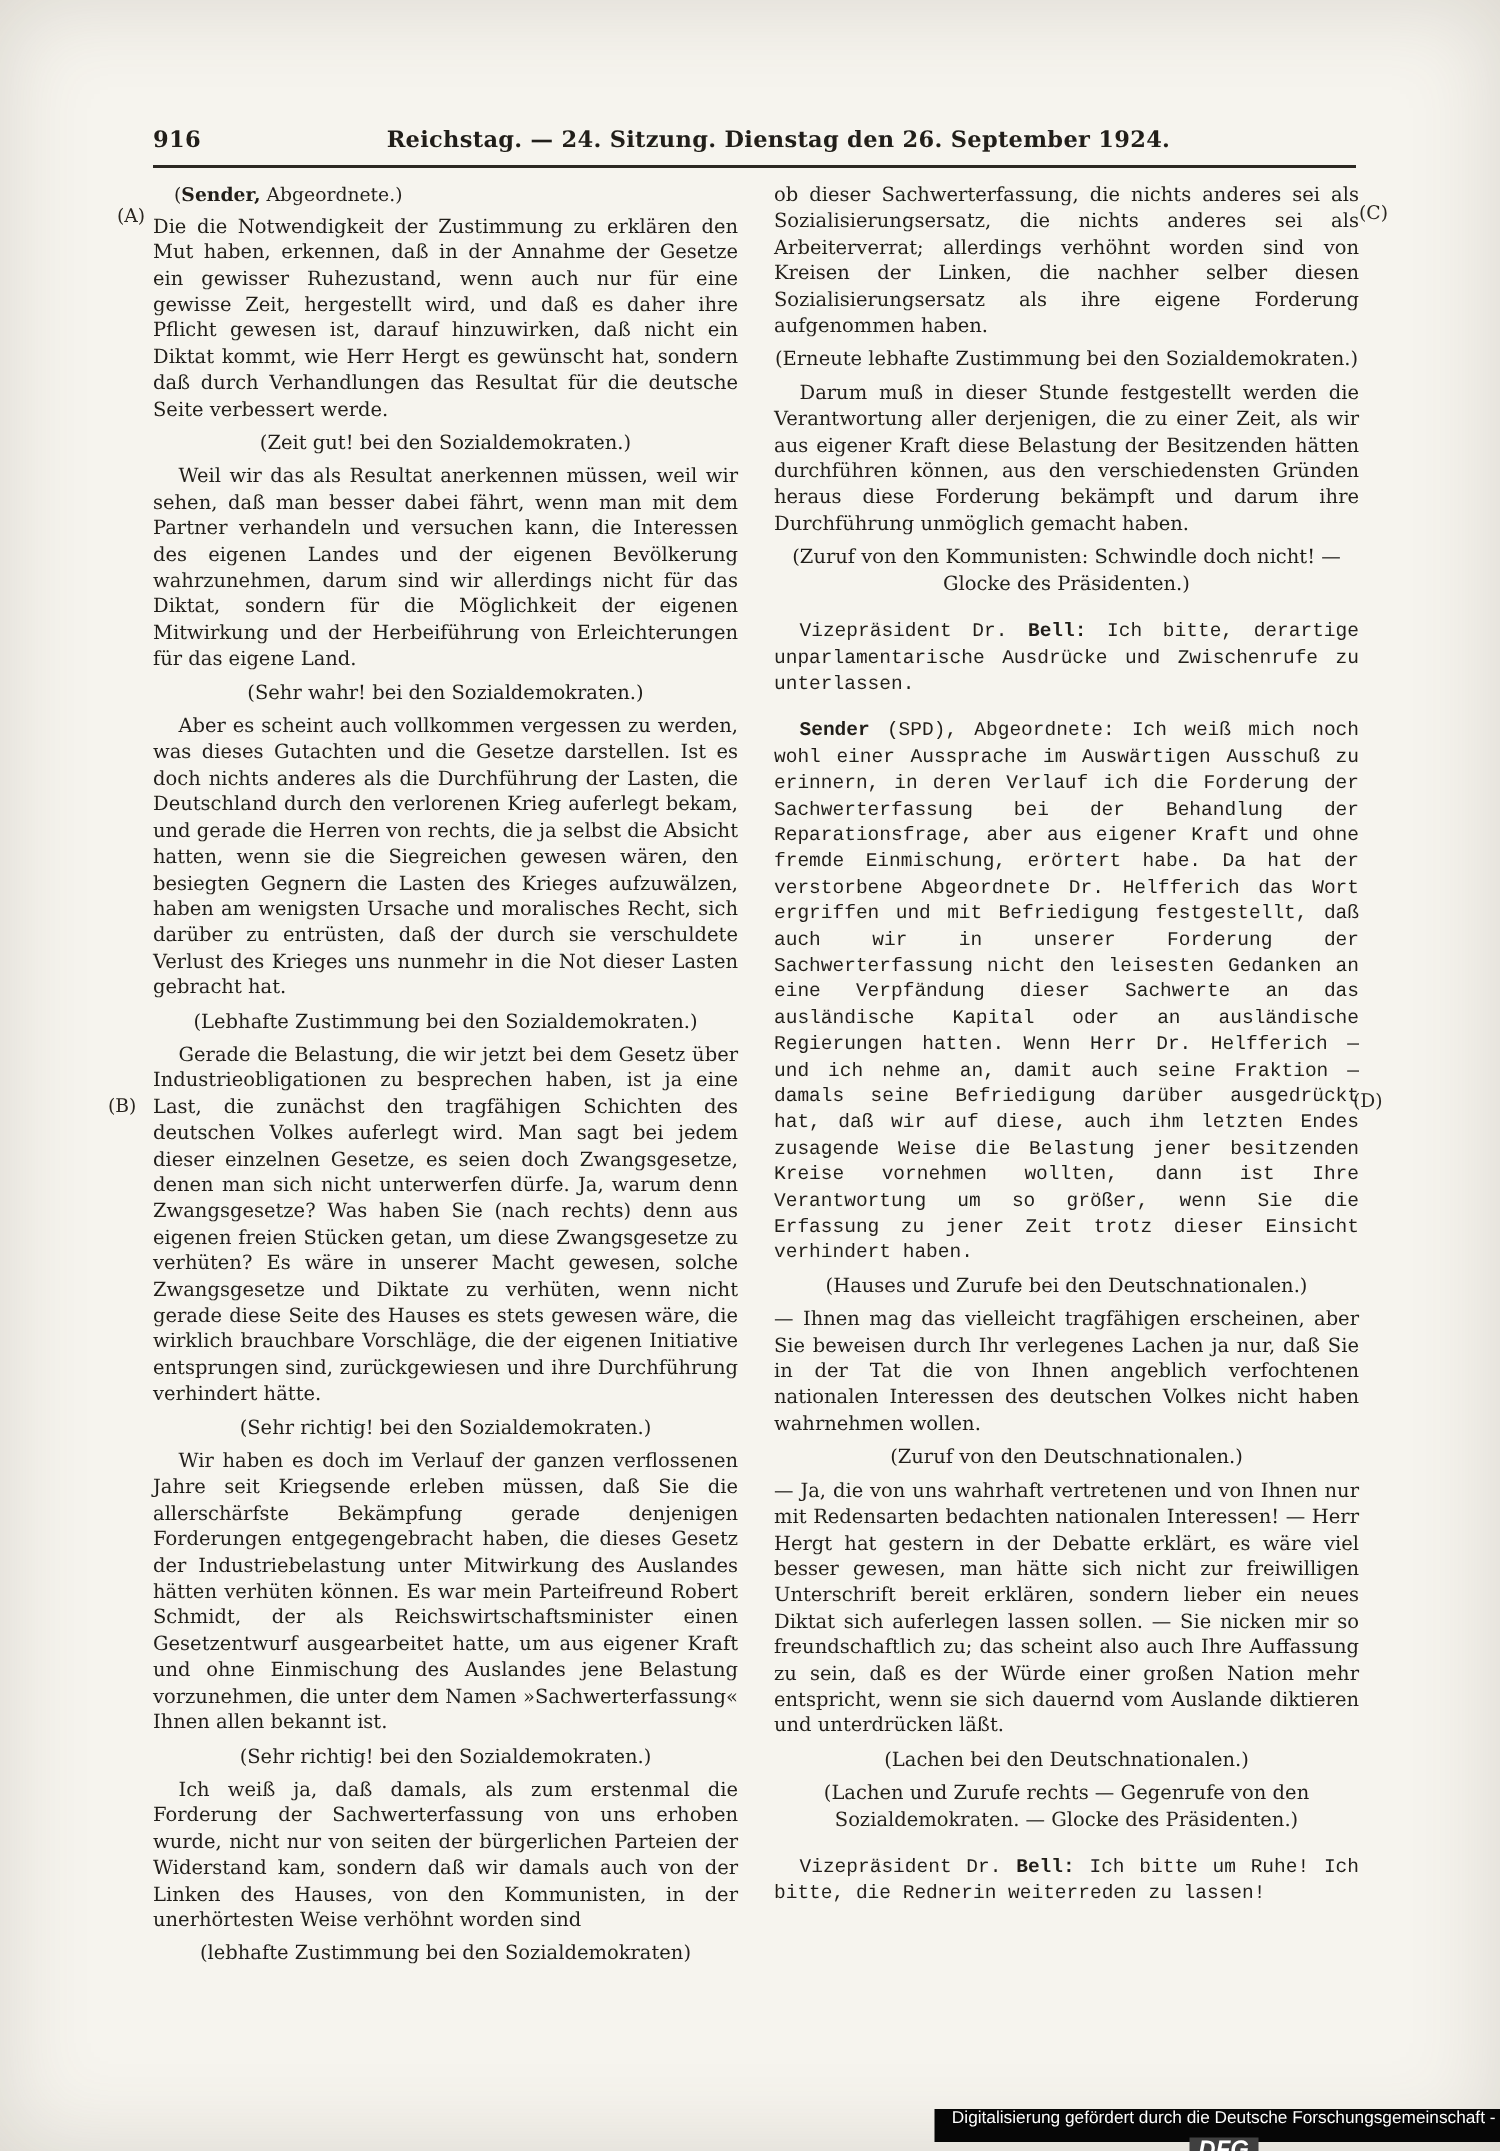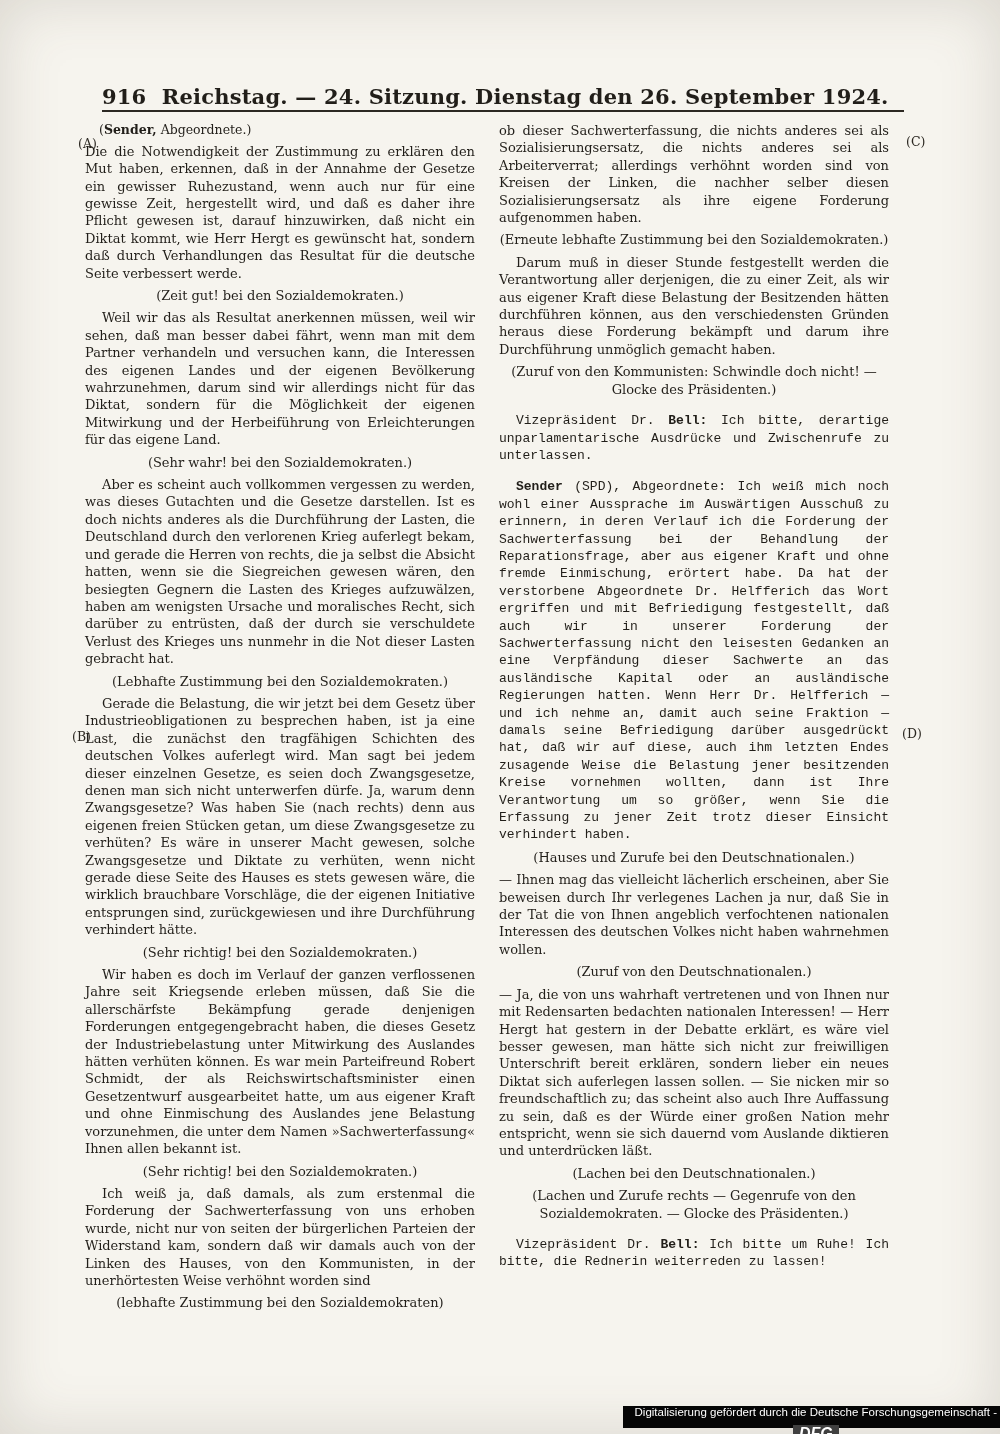--- a/index.html
+++ b/index.html
@@ -10,31 +10,31 @@
     background:#f6f4ee;
     color:#211e19;
     font-family:"DejaVu Serif", serif;
     box-shadow:inset 0 0 60px rgba(90,80,60,.18);
     overflow:hidden;
   }
   
   .hdr{
     position:absolute;top:84px;left:102px;right:96px;
     display:flex;align-items:baseline;
-    font-weight:bold;font-size:21px;letter-spacing:.2px;
+    font-weight:bold;font-size:15px;letter-spacing:.2px;
   }
   .hdr .pageno{flex:0 0 auto;}
   .hdr .title{flex:1 1 auto;text-align:center;}
   .hdr-rule{
     position:absolute;top:110px;left:102px;right:96px;
     border-top:2px solid #2c2822;
   }
   
   .columns{
-    position:absolute;top:122px;left:85px;width:804px;
+    position:absolute;top:122px;left:102px;width:804px;
     display:flex;gap:24px;
   }
   .col{width:390px;font-size:13px;line-height:1.34;}
   .col p{margin:0 0 2px 0;}
   .para{text-align:justify;text-indent:17px;}
   .no-indent{text-indent:0;}
   .stage{text-align:center;text-indent:0;margin:5px 0 5px 0 !important;}
   .speaker{text-align:justify;text-indent:17px;margin-top:14px !important;font-family:Liberation Mono, monospace;}
   .note{text-indent:14px;font-size:12.5px;margin-bottom:4px !important;}
   .bold{font-weight:bold;}
@@ -97,21 +97,21 @@
         <p class="stage"><span>(lebhafte Zustimmung bei den Sozialdemokraten)</span></p>
       </div>
     <div class="col" id="col-right">
         <p class="para no-indent"><span>ob dieser Sachwerterfassung, die nichts anderes sei als Sozialisierungsersatz, die nichts anderes sei als Arbeiterverrat; allerdings verhöhnt worden sind von Kreisen der Linken, die nachher selber diesen Sozialisierungsersatz als ihre eigene Forderung aufgenommen haben.</span></p>
         <p class="stage"><span>(Erneute lebhafte Zustimmung bei den Sozialdemokraten.)</span></p>
         <p class="para"><span>Darum muß in dieser Stunde festgestellt werden die Verantwortung aller derjenigen, die zu einer Zeit, als wir aus eigener Kraft diese Belastung der Besitzenden hätten durchführen können, aus den verschiedensten Gründen heraus diese Forderung bekämpft und darum ihre Durchführung unmöglich gemacht haben.</span></p>
         <p class="stage"><span>(Zuruf von den Kommunisten: Schwindle doch nicht! — Glocke des Präsidenten.)</span></p>
         <p class="speaker"><span>Vizepräsident Dr. </span><span class="bold">Bell:</span><span> Ich bitte, derartige unparlamentarische Ausdrücke und Zwischenrufe zu unterlassen.</span></p>
         <p class="speaker"><span class="bold">Sender</span><span> (SPD), Abgeordnete: Ich weiß mich noch wohl einer Aussprache im Auswärtigen Ausschuß zu erinnern, in deren Verlauf ich die Forderung der Sachwerterfassung bei der Behandlung der Reparationsfrage, aber aus eigener Kraft und ohne fremde Einmischung, erörtert habe. Da hat der verstorbene Abgeordnete Dr. Helfferich das Wort ergriffen und mit Befriedigung festgestellt, daß auch wir in unserer Forderung der Sachwerterfassung nicht den leisesten Gedanken an eine Verpfändung dieser Sachwerte an das ausländische Kapital oder an ausländische Regierungen hatten. Wenn Herr Dr. Helfferich — und ich nehme an, damit auch seine Fraktion — damals seine Befriedigung darüber ausgedrückt hat, daß wir auf diese, auch ihm letzten Endes zusagende Weise die Belastung jener besitzenden Kreise vornehmen wollten, dann ist Ihre Verantwortung um so größer, wenn Sie die Erfassung zu jener Zeit trotz dieser Einsicht verhindert haben.</span></p>
         <p class="stage"><span>(Hauses und Zurufe bei den Deutschnationalen.)</span></p>
-        <p class="para no-indent"><span>— Ihnen mag das vielleicht lächerlich erscheinen, aber Sie beweisen durch Ihr verlegenes Lachen ja nur, daß Sie in der Tat die von Ihnen angeblich verfochtenen nationalen Interessen des deutschen Volkes nicht haben wahrnehmen wollen.</span></p>
+        <p class="para no-indent"><span>— Ihnen mag das vielleicht tragfähigen erscheinen, aber Sie beweisen durch Ihr verlegenes Lachen ja nur, daß Sie in der Tat die von Ihnen angeblich verfochtenen nationalen Interessen des deutschen Volkes nicht haben wahrnehmen wollen.</span></p>
         <p class="stage"><span>(Zuruf von den Deutschnationalen.)</span></p>
         <p class="para no-indent"><span>— Ja, die von uns wahrhaft vertretenen und von Ihnen nur mit Redensarten bedachten nationalen Interessen! — Herr Hergt hat gestern in der Debatte erklärt, es wäre viel besser gewesen, man hätte sich nicht zur freiwilligen Unterschrift bereit erklären, sondern lieber ein neues Diktat sich auferlegen lassen sollen. — Sie nicken mir so freundschaftlich zu; das scheint also auch Ihre Auffassung zu sein, daß es der Würde einer großen Nation mehr entspricht, wenn sie sich dauernd vom Auslande diktieren und unterdrücken läßt.</span></p>
         <p class="stage"><span>(Lachen bei den Deutschnationalen.)</span></p>
         <p class="stage"><span>(Lachen und Zurufe rechts — Gegenrufe von den Sozialdemokraten. — Glocke des Präsidenten.)</span></p>
         <p class="speaker"><span>Vizepräsident Dr. </span><span class="bold">Bell:</span><span> Ich bitte um Ruhe! Ich bitte, die Rednerin weiterreden zu lassen!</span></p>
       </div>
   </div>
 
   <div class="dig-footer">
     <span>Digitalisierung gefördert durch die Deutsche Forschungsgemeinschaft -</span>

